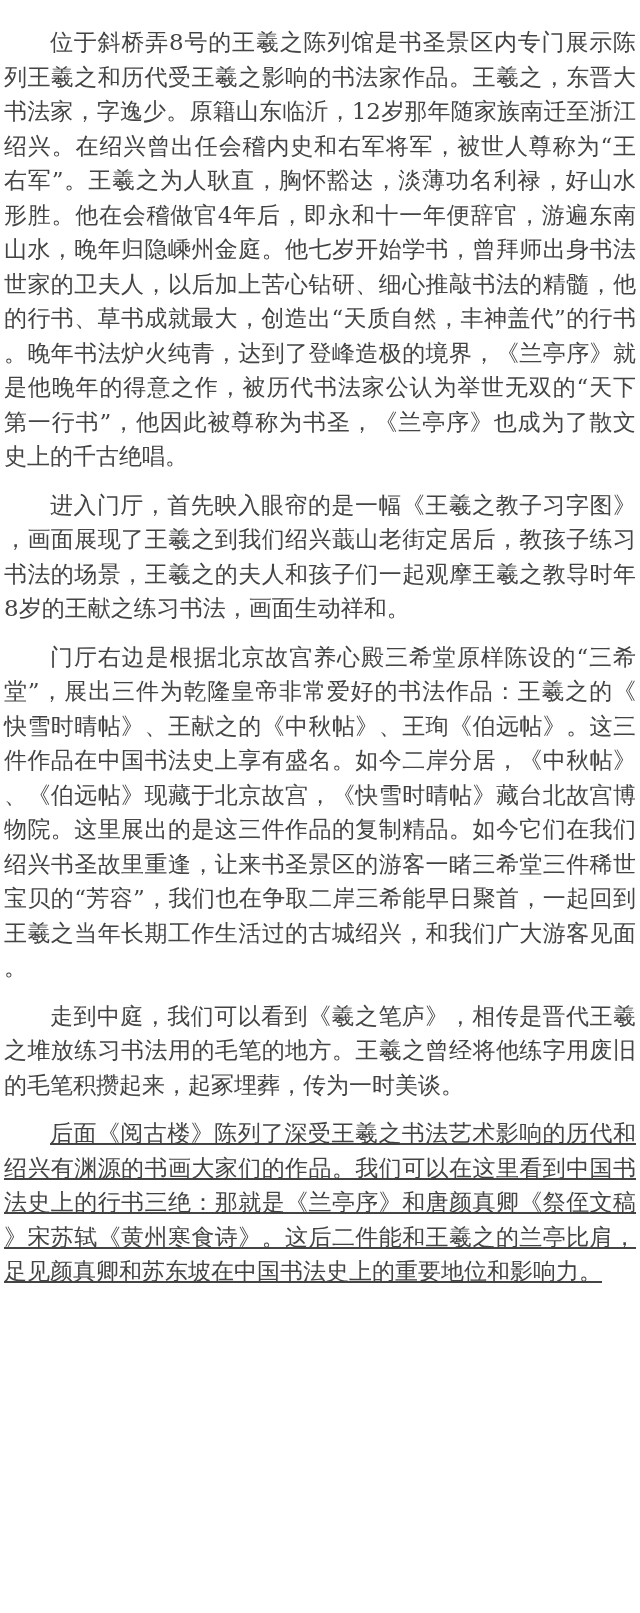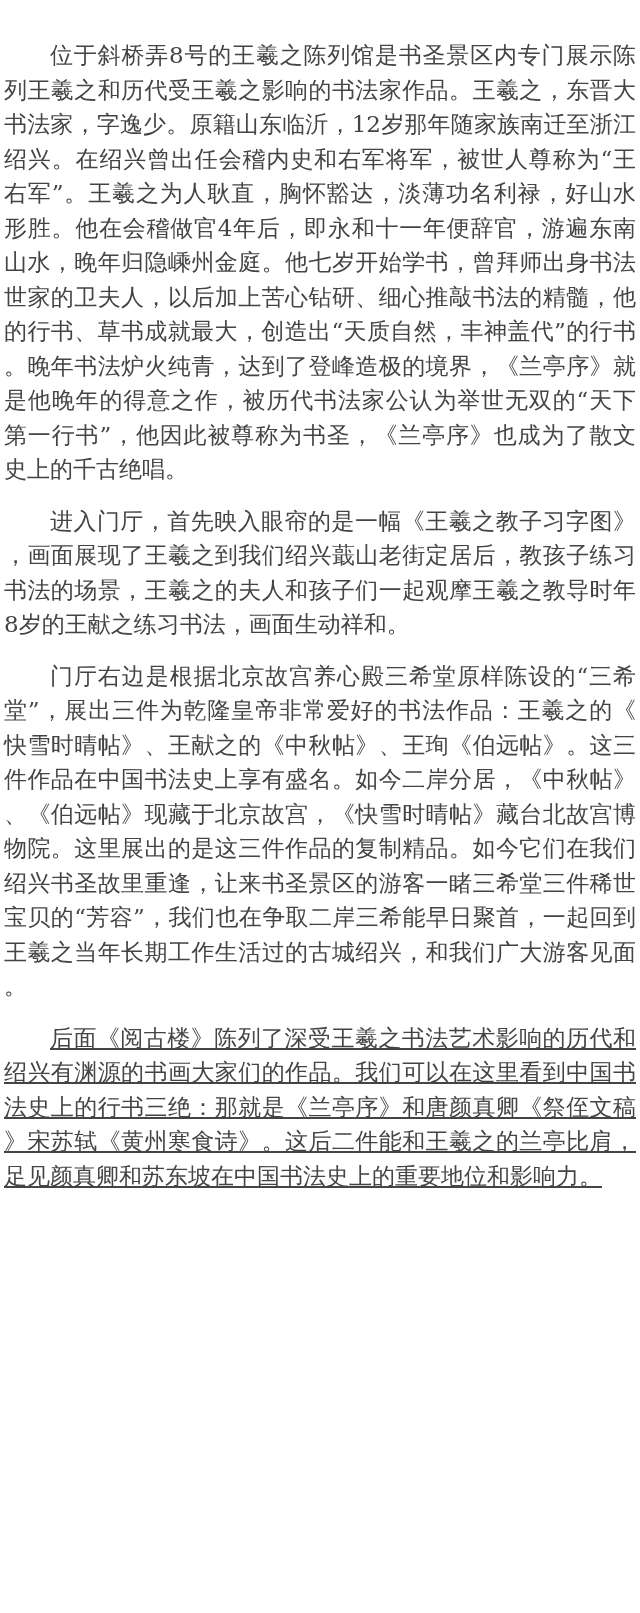--- a/index.html
+++ b/index.html
@@ -13,21 +13,21 @@
     font-family: "DejaVu Serif", "Liberation Serif", serif;
   }
   .doc {
     box-sizing: border-box;
     width: 640px;
     min-height: 1613px;
     padding: 21px 4px 10px 4px;
     background: var(--background, #ffffff);
   }
   .doc p {
-    margin: 17px 0 14px 0;
+    margin: 4px 0 14px 0;
     font-size: 23px;
     line-height: 34.5px;
     text-indent: 2em;
     text-align: justify;
     text-justify: inter-character;
     line-break: anywhere;
     overflow-wrap: break-word;
     font-kerning: none;
     color: var(--text, #444444);
   }
@@ -36,14 +36,15 @@
     text-decoration: underline;
   }
 </style>
 </head>
 <body>
 
 <div class="doc">
   <p>位于斜桥弄8号的王羲之陈列馆是书圣景区内专门展示陈列王羲之和历代受王羲之影响的书法家作品。王羲之，东晋大书法家，字逸少。原籍山东临沂，12岁那年随家族南迁至浙江绍兴。在绍兴曾出任会稽内史和右军将军，被世人尊称为“王右军”。王羲之为人耿直，胸怀豁达，淡薄功名利禄，好山水形胜。他在会稽做官4年后，即永和十一年便辞官，游遍东南山水，晚年归隐嵊州金庭。他七岁开始学书，曾拜师出身书法世家的卫夫人，以后加上苦心钻研、细心推敲书法的精髓，他的行书、草书成就最大，创造出“天质自然，丰神盖代”的行书。晚年书法炉火纯青，达到了登峰造极的境界，《兰亭序》就是他晚年的得意之作，被历代书法家公认为举世无双的“天下第一行书”，他因此被尊称为书圣，《兰亭序》也成为了散文史上的千古绝唱。</p>
   <p>进入门厅，首先映入眼帘的是一幅《王羲之教子习字图》，画面展现了王羲之到我们绍兴蕺山老街定居后，教孩子练习书法的场景，王羲之的夫人和孩子们一起观摩王羲之教导时年8岁的王献之练习书法，画面生动祥和。</p>
   <p>门厅右边是根据北京故宫养心殿三希堂原样陈设的“三希堂”，展出三件为乾隆皇帝非常爱好的书法作品：王羲之的《快雪时晴帖》、王献之的《中秋帖》、王珣《伯远帖》。这三件作品在中国书法史上享有盛名。如今二岸分居，《中秋帖》、《伯远帖》现藏于北京故宫，《快雪时晴帖》藏台北故宫博物院。这里展出的是这三件作品的复制精品。如今它们在我们绍兴书圣故里重逢，让来书圣景区的游客一睹三希堂三件稀世宝贝的“芳容”，我们也在争取二岸三希能早日聚首，一起回到王羲之当年长期工作生活过的古城绍兴，和我们广大游客见面。</p>
+  <p>走到中庭，我们可以看到《羲之笔庐》，相传是晋代王羲之堆放练习书法用的毛笔的地方。王羲之曾经将他练字用废旧的毛笔积攒起来，起冢埋葬，传为一时美谈。</p>
   <p>后面《阅古楼》陈列了深受王羲之书法艺术影响的历代和绍兴有渊源的书画大家们的作品。我们可以在这里看到中国书法史上的行书三绝：那就是《兰亭序》和唐颜真卿《祭侄文稿》宋苏轼《黄州寒食诗》。这后二件能和王羲之的兰亭比肩，足见颜真卿和苏东坡在中国书法史上的重要地位和影响力。</p>
 </div>
 
 </body></html>

